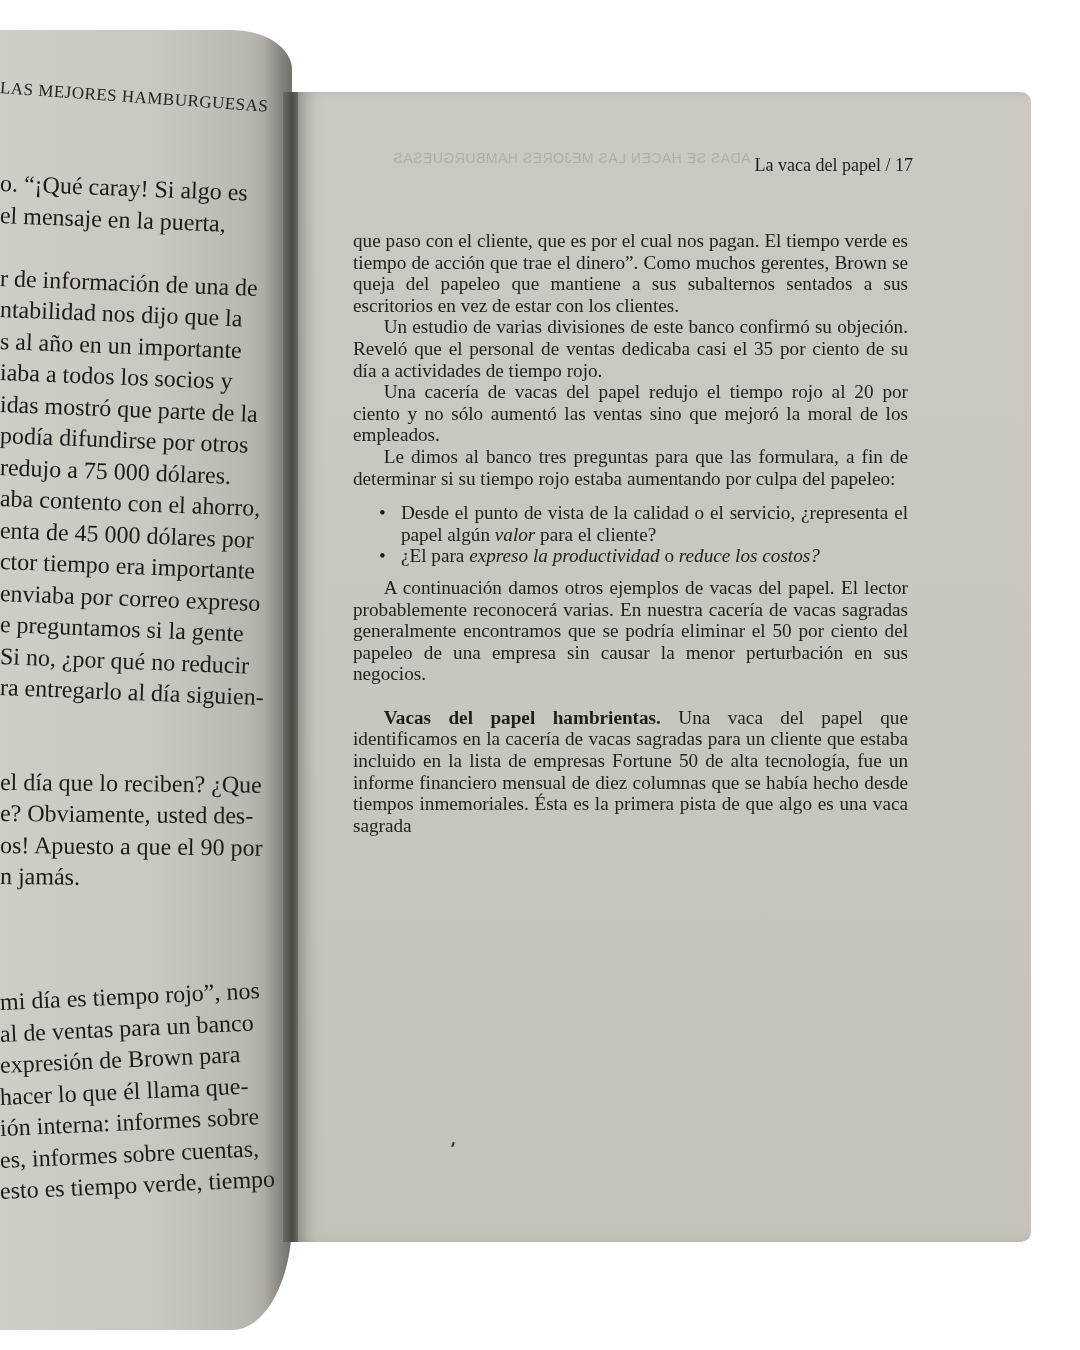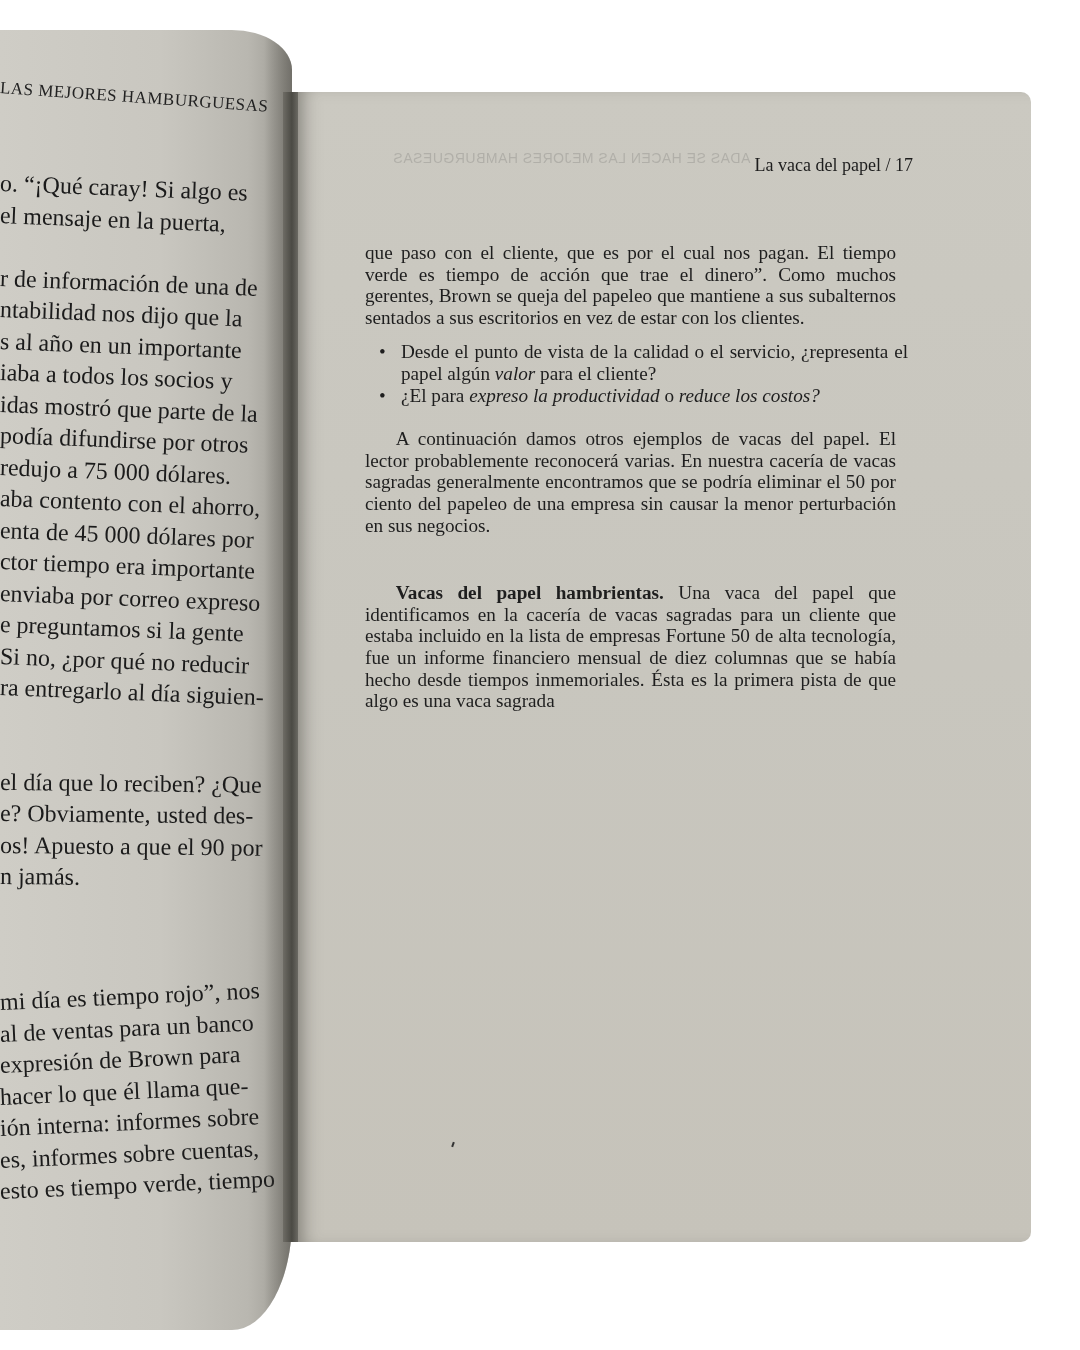--- a/index.html
+++ b/index.html
@@ -55,21 +55,21 @@
     .running-head {
       position: absolute; right: 118px; top: 63px;
       font-family: "Liberation Serif", serif; font-size: 18px; color: #1d1d1d;
       white-space: nowrap;
     }
     .body {
       position: absolute; left: 55px; top: 138px; width: 555px;
       font-family: "Liberation Serif", serif; font-size: 19.2px; line-height: 21.6px;
       color: #1e1e1e; text-align: justify;
     }
-    .para { margin: 12px; text-indent: 0; }
+    .para { margin: 0; text-indent: 0; }
     .para.indent { text-indent: 1.6em; }
     .bullets { list-style: none; margin: 13px 0 6px 0; padding: 0 0 0 48px; }
     .bullets li { position: relative; margin: 0; }
     .bullets li::before {
       content: "\2022"; position: absolute; left: -22px; top: 0;
     }
     .gap { height: 22px; }
     .gap-sm { height: 4px; }
     b { font-weight: bold; }
     i { font-style: italic; }
@@ -122,20 +122,23 @@
       </div>
   </div>
   <div class="gutter"></div>
 
   <div class="right-page">
     <div class="ghost-head">ADAS SE HACEN LAS MEJORES HAMBURGUESAS</div>
     <div class="running-head">La vaca del papel  /  17</div>
 
     <div class="body">
       <p class="para">que paso con el cliente, que es por el cual nos pagan. El tiempo verde es tiempo de acción que trae el dinero”. Como muchos gerentes, Brown se queja del papeleo que mantiene a sus subalternos sentados a sus escritorios en vez de estar con los clientes.</p>
+      <p class="para indent">Un estudio de varias divisiones de este banco confirmó su objeción. Reveló que el personal de ventas dedicaba casi el 35 por ciento de su día a actividades de tiempo rojo.</p>
+      <p class="para indent">Una cacería de vacas del papel redujo el tiempo rojo al 20 por ciento y no sólo aumentó las ventas sino que mejoró la moral de los empleados.</p>
+      <p class="para indent">Le dimos al banco tres preguntas para que las formulara, a fin de determinar si su tiempo rojo estaba aumentando por culpa del papeleo:</p>
 
       <ul class="bullets">
         <li><span>Desde el punto de vista de la calidad o el servicio, ¿representa el papel algún </span><i>valor</i><span> para el cliente?</span></li>
         <li><span>¿El para </span><i>expreso la productividad</i><span> o </span><i>reduce los costos?</i></li>
       </ul>
 
       <div class="gap-sm"></div>
       <p class="para indent">A continuación damos otros ejemplos de vacas del papel. El lector probablemente reconocerá varias. En nuestra cacería de vacas sagradas generalmente encontramos que se podría eliminar el 50 por ciento del papeleo de una empresa sin causar la menor perturbación en sus negocios.</p>
       <div class="gap"></div>
       <p class="para indent"><b>Vacas del papel hambrientas.</b><span> Una vaca del papel que identificamos en la cacería de vacas sagradas para un cliente que estaba incluido en la lista de empresas Fortune 50 de alta tecnología, fue un informe financiero mensual de diez columnas que se había hecho desde tiempos inmemoriales. Ésta es la primera pista de que algo es una vaca sagrada</span></p>

